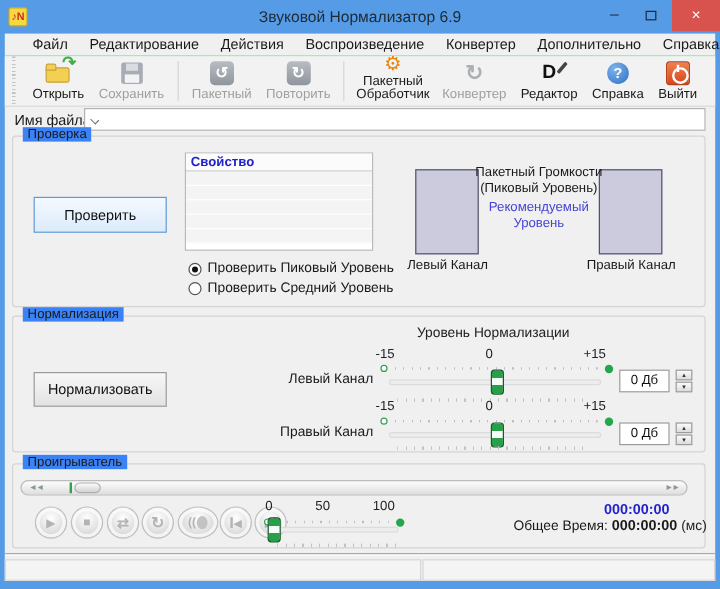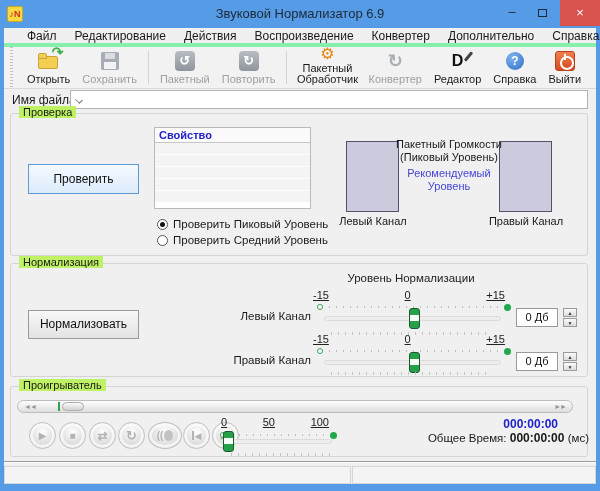--- a/index.html
+++ b/index.html
@@ -19,21 +19,21 @@
   .btn-close { left:560px; width:40px; height:26px; background:#d9534e; color:#fff; font-size:13px; line-height:25px; }
 
   
   .clientbg { position:absolute; left:4px; top:28px; width:592px; height:456px; background:#f0f0f0; }
 
   .gripper { width:3px; height:100%; margin-right:8px;
              background:repeating-linear-gradient(#c4c4c4 0 1px, transparent 1px 3px); }
 
   
   .menubar { position:absolute; left:4px; top:28px; width:592px; height:19px; display:flex; align-items:center;
-             padding-left:6px; border-bottom:4px solid #86efac; }
+             padding-left:6px; border-bottom:1px solid #86efac; }
   .menu-item { font-size:12px; color:#1a1a1a; padding:0 9px; line-height:18px; }
 
   
   .toolbar { position:absolute; left:4px; top:47px; width:592px; height:42px; display:flex; align-items:stretch;
              padding-left:6px; border-bottom:1px solid #d9d9d9; background:#f2f2f2; }
   .tbtn { display:flex; flex-direction:column; align-items:center; justify-content:flex-end;
           padding:2px 6px 3px 6px; }
   .tblabel { font-size:11px; color:#1a1a1a; line-height:11px; text-align:center; margin-top:2px; }
   .tbtn.dis .tblabel { color:#9f9f9f; }
   .tsep { width:1px; background:#d4d4d4; margin:4px 5px; }
@@ -65,21 +65,21 @@
 
   
   .filelabel { position:absolute; left:12px; top:93px; font-size:12px; color:#1a1a1a; }
   .combo { position:absolute; left:70px; top:90px; width:518px; height:19px; background:#fff;
            border:1px solid #b3b3b3; }
   .combo .chev { position:absolute; left:5px; top:6px; width:6px; height:6px;
            border-right:1px solid #707070; border-bottom:1px solid #707070; transform:rotate(45deg) scaleY(.8); }
 
   
   .group { position:absolute; border:1px solid #d4d4d4; border-radius:3px; }
-  .legend { position:absolute; top:-8px; left:8px; background:#bef264; padding:0 4px; font-size:11px; color:#1a1a1a; }
+  .legend { position:absolute; top:-8px; left:8px; background:#3b82f6; padding:0 4px; font-size:11px; color:#1a1a1a; }
   .grp-check { left:10px; top:113px; width:578px; height:143px; }
   .grp-norm { left:10px; top:263px; width:578px; height:114px; }
   .grp-player { left:10px; top:386px; width:578px; height:71px; }
 
   
   .btn { position:absolute; font-size:12px; color:#111; text-align:center; }
   .btn-check { left:17px; top:50px; width:111px; height:30px; line-height:28px;
                border:1px solid #5e9ad6; background:linear-gradient(#f4f9ff,#dcebfa); }
   .btn-norm { left:17px; top:46px; width:111px; height:29px; line-height:27px;
                border:1px solid #9a9a9a; background:linear-gradient(#f7f7f7,#e3e3e3); }
@@ -94,21 +94,21 @@
   .rb.checked::after { content:""; position:absolute; left:2px; top:2px; width:5px; height:5px; background:#111;
         border-radius:50%; }
   .rlabel { font-size:11.5px; color:#1a1a1a; white-space:nowrap; }
   .meter { position:absolute; width:53px; height:71px; background:#cbcbdd; border:1px solid #52526a; }
   .mlabel { position:absolute; width:90px; text-align:center; font-size:11px; color:#1a1a1a; }
   .captions { position:absolute; left:385px; top:24px; width:106px; text-align:center; font-size:11px; color:#1a1a1a; }
   .captions .rec { color:#4646d6; }
   .cap-line { line-height:13px; }
 
   
-  .scale { position:absolute; display:flex; justify-content:space-between; font-size:11px; color:#222;text-decoration:underline; }
+  .scale { position:absolute; display:flex; justify-content:space-between; font-size:11px; color:#222; }
   .tickline { position:absolute; height:8px; }
   .tickline .dots { position:absolute; left:12px; right:13px; top:3px; height:2px;
         background:repeating-linear-gradient(to right,#bdbdbd 0 1px,transparent 1px 7px); }
   .lim-circle { position:absolute; left:0; top:1px; width:6px; height:6px; border:1px solid #35a257;
         border-radius:50%; background:#fdfdfd; }
   .lim-dot { position:absolute; right:0; top:1px; width:7px; height:7px; background:#21a84c; border-radius:50%; }
   .track { position:absolute; height:5px; background:#ededed; border:1px solid #dcdcdc; border-radius:3px; }
   .sthumb { position:absolute; width:11px; height:21px; border:1px solid #145c2a; border-radius:3px;
         background:linear-gradient(#27a04a 0 32%, #f6fdf8 32% 62%, #27a04a 62% 100%); }
   .bticks { position:absolute; height:3px;

